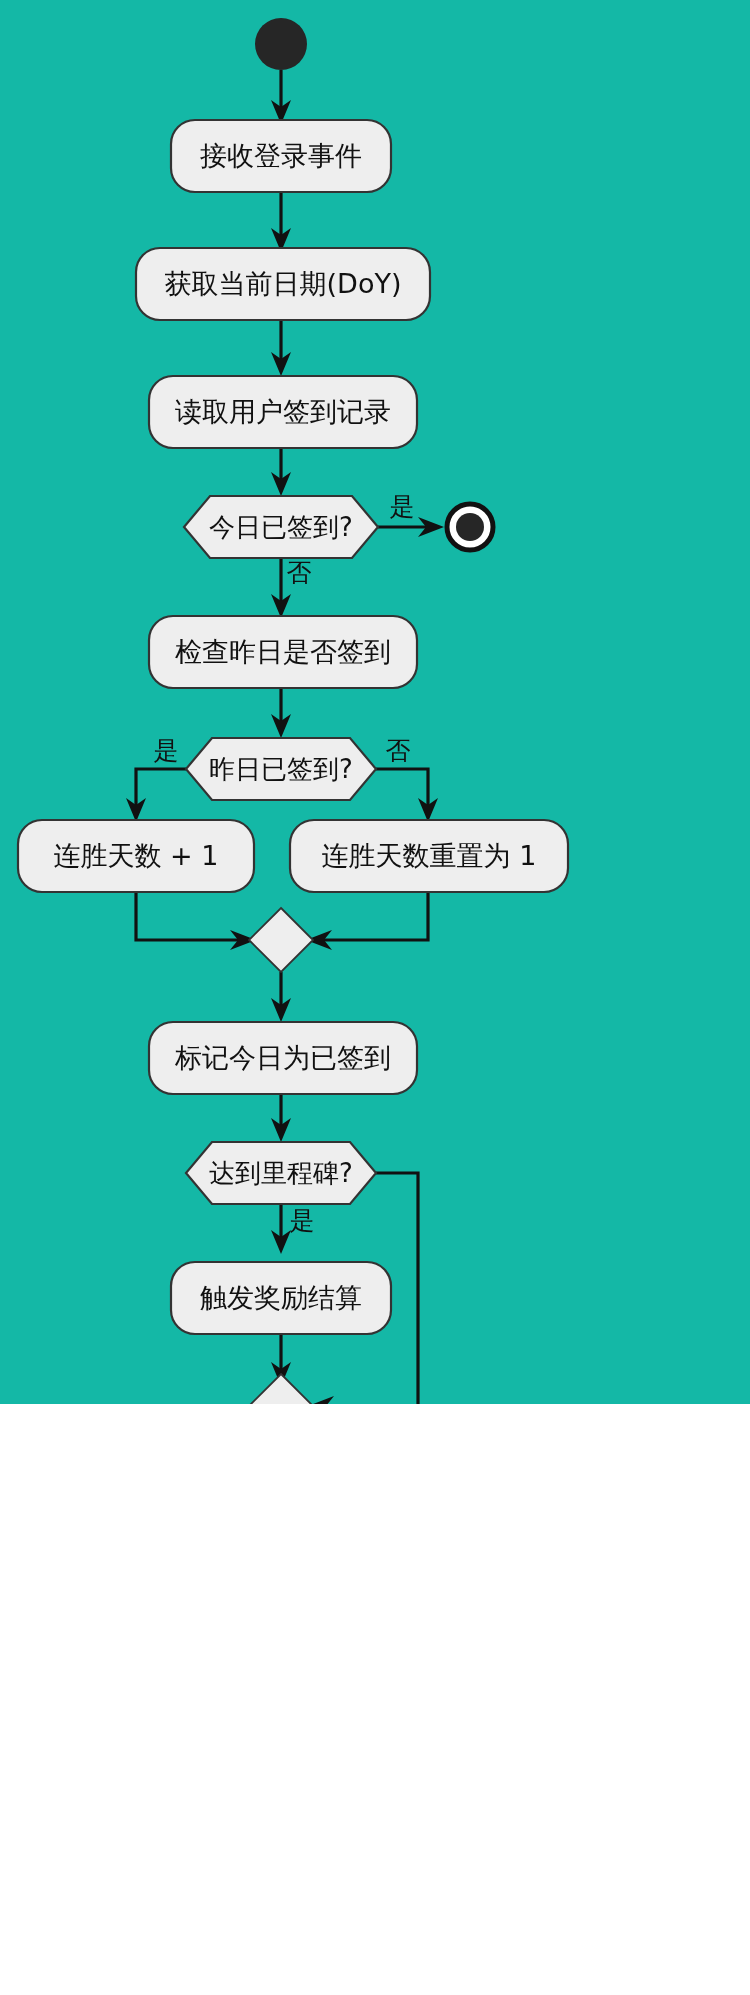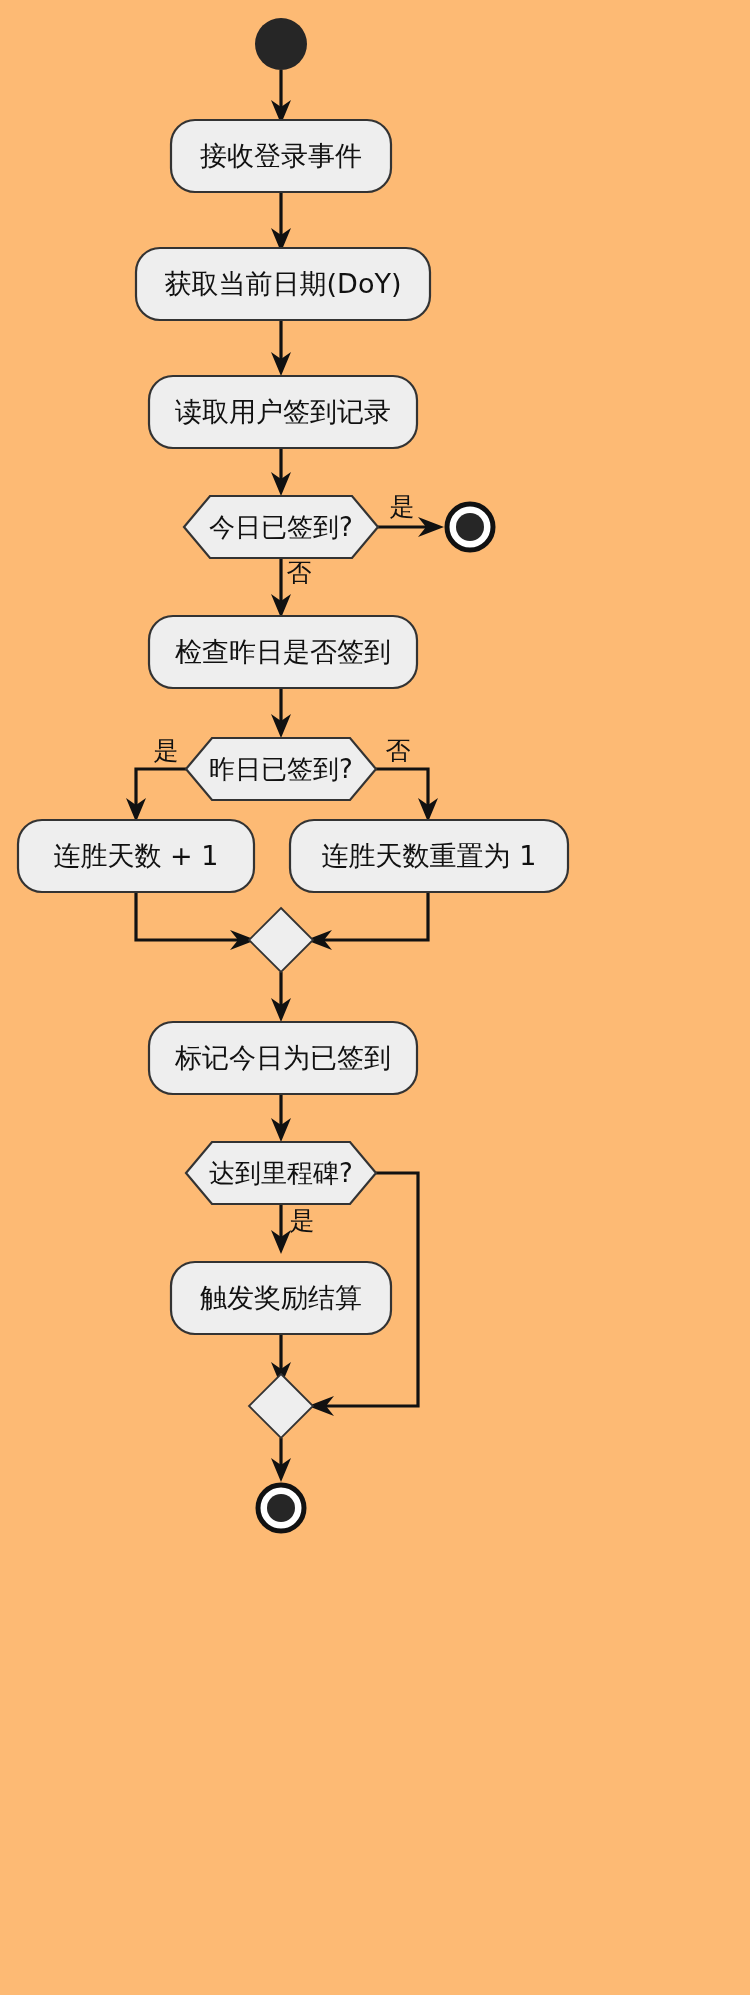--- a/index.html
+++ b/index.html
@@ -6,22 +6,22 @@
     margin: 0;
     padding: 0;
     background: #ffffff;
   }
   body {
     font-family: "DejaVu Sans", "Liberation Sans", sans-serif;
   }
   #canvas-wrap {
     position: relative;
     width: 750px;
-    height: 1995px;
-    background: #fdba74;
+    height: 1404px;
+    background: #14b8a6;
     overflow: hidden;
   }
   svg#flow {
     position: absolute;
     top: 0; left: 0;
     width: 750px;
     height: 1995px;
     display: block;
   }
   .node-shape {

